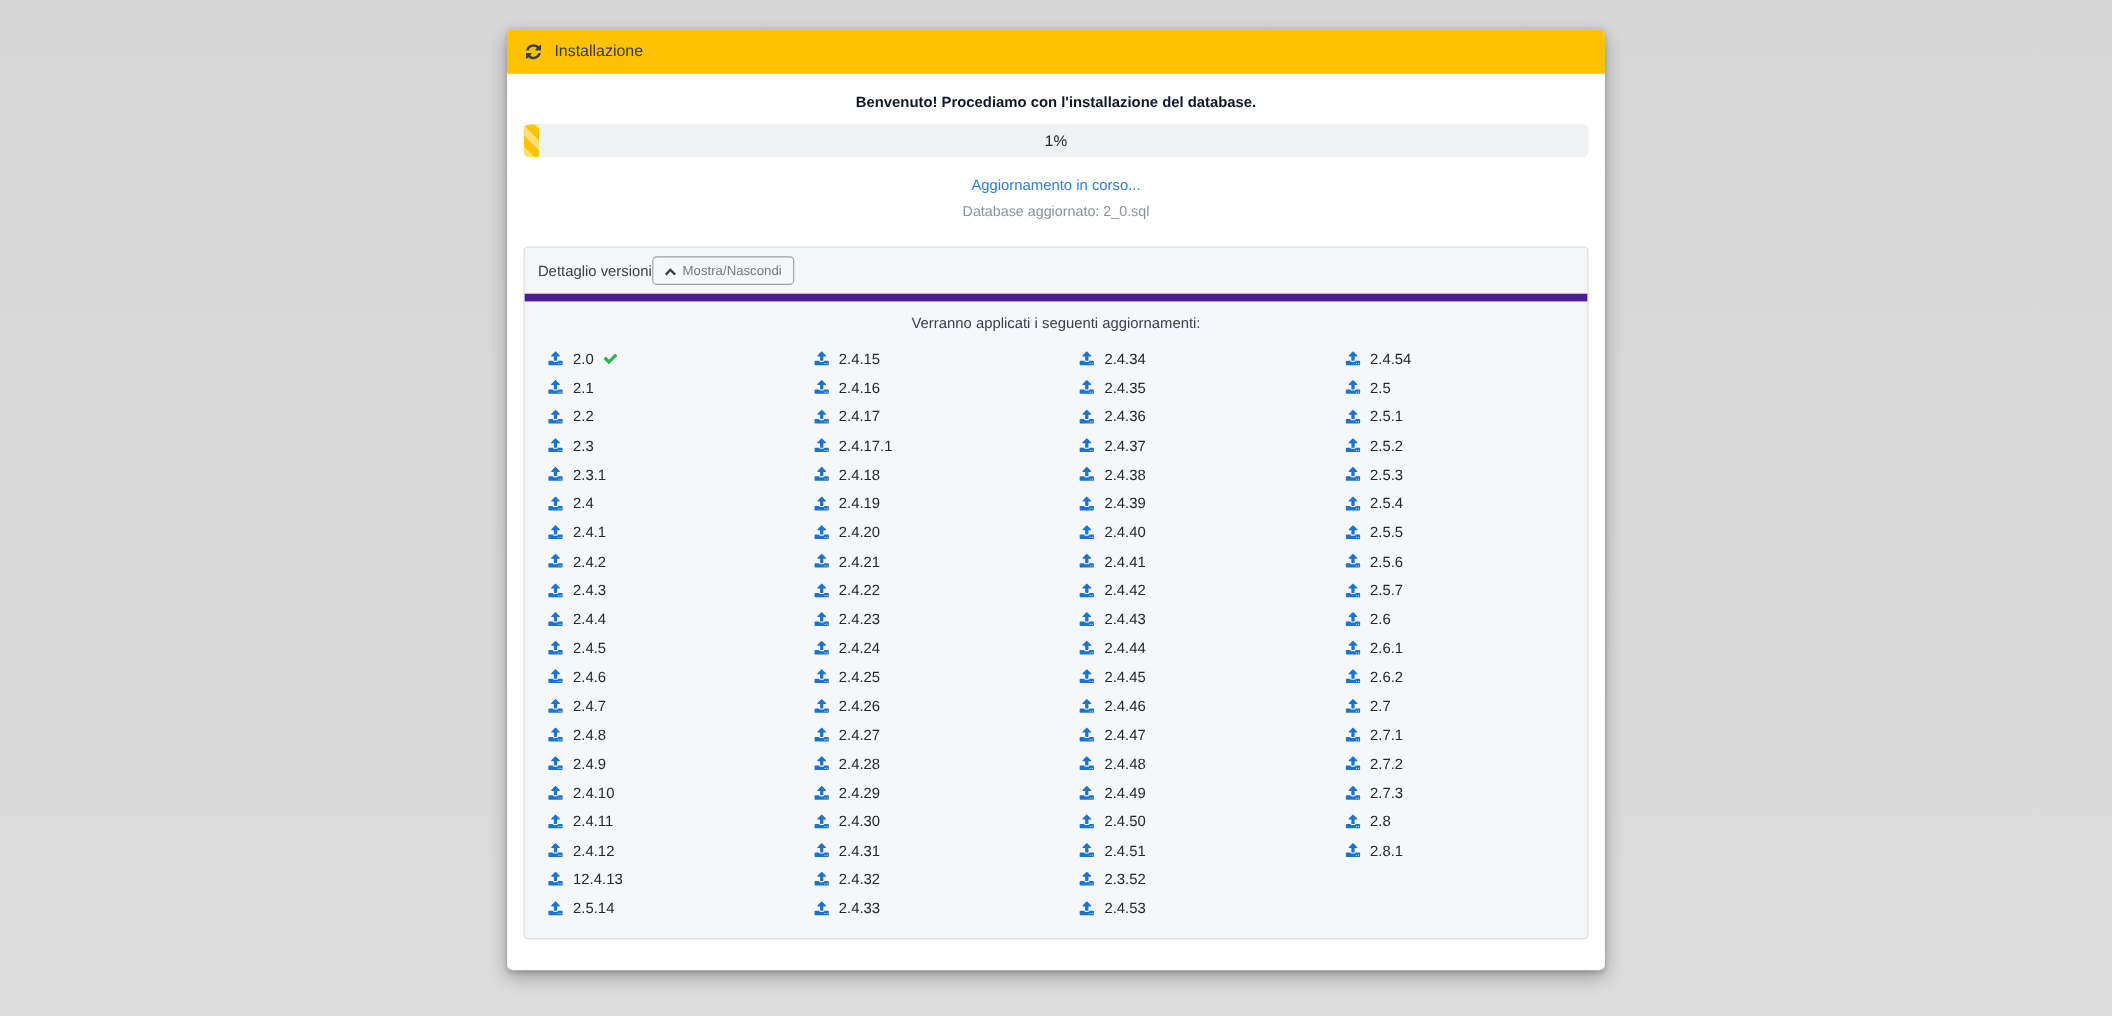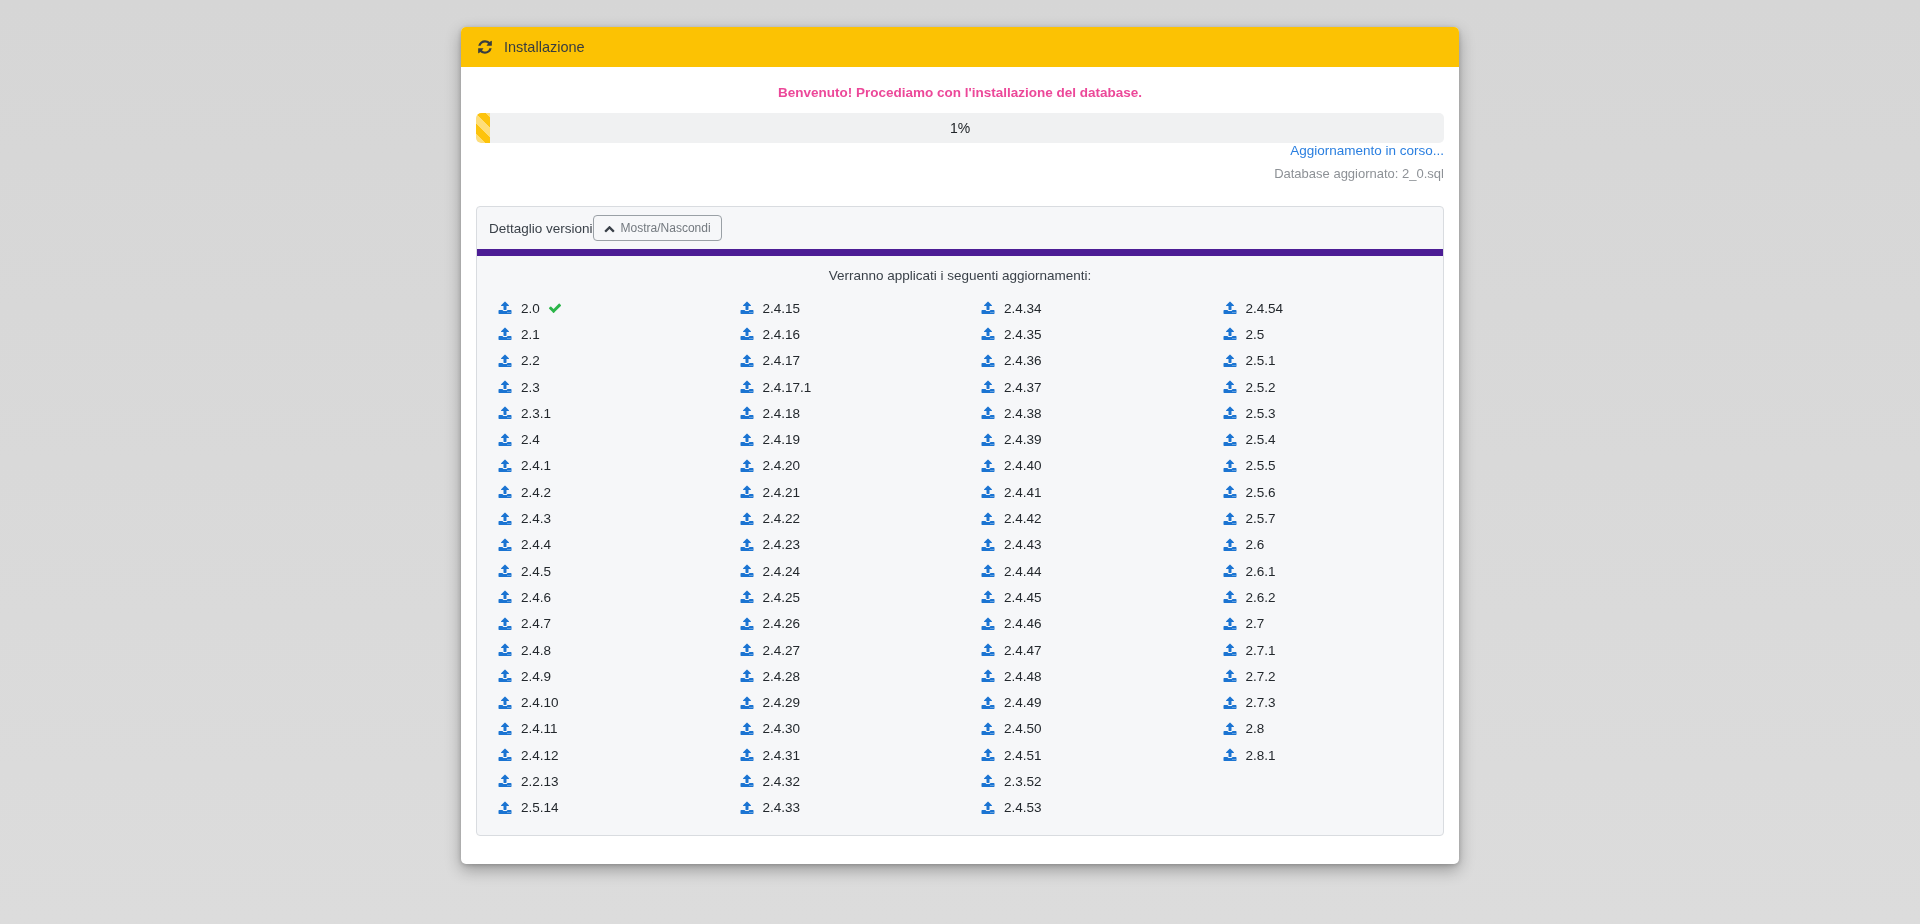--- a/index.html
+++ b/index.html
@@ -31,21 +31,21 @@
     font-size:14.5px;
   }
   .card-header .icon-wrap { width:16px; height:16px; margin-right:11px; display:inline-flex; }
   .card-header svg { width:16px; height:16px; fill:#383d41; }
   .card-body { padding:16px 15px 28px; }
 
   .welcome {
     text-align:center;
     font-weight:bold;
     font-size:13.5px;
-    color:#ec4899;
+    color:#0f172a;
     margin:2px 0 13px;
   }
   .progress {
     position:relative;
     height:30px;
     background:#f0f1f2;
     border-radius:5px;
     overflow:hidden;
   }
   .progress-fill {
@@ -55,27 +55,28 @@
     background-image:repeating-linear-gradient(45deg,
       rgba(255,255,255,.45) 0 7px, rgba(255,255,255,0) 7px 14px);
     border-radius:5px 0 0 5px;
   }
   .progress-label {
     position:absolute; inset:0;
     display:flex; align-items:center; justify-content:center;
     font-size:14px; color:#212529;
   }
   .status-link {
-    text-align:right;
+    margin-top:18px;
+    text-align:center;
     color:#2a7fe0;
     font-size:13.5px;
   }
   .status-detail {
     margin-top:8px;
-    text-align:right;
+    text-align:center;
     color:#8d9196;
     font-size:13px;
   }
 
   .panel {
     margin-top:25px;
     border:1px solid #d9dce0;
     border-radius:4px;
     background:#f6f7f9;
   }
@@ -313,21 +314,21 @@
                   </svg>
                 </span>
                 <span class="v-label">2.4.12</span>
               </div>
               <div class="version-item">
                 <span class="up-icon">
                   <svg viewBox="0 0 1792 1792">
                     <path d="M1344 1472q0-26-19-45t-45-19-45 19-19 45 19 45 45 19 45-19 19-45zm256 0q0-26-19-45t-45-19-45 19-19 45 19 45 45 19 45-19 19-45zm128-224v320q0 40-28 68t-68 28h-1472q-40 0-68-28t-28-68v-320q0-40 28-68t68-28h427q21 56 70.5 92t110.5 36h256q61 0 110.5-36t70.5-92h427q40 0 68 28t28 68zm-325-648q-17 40-59 40h-256v448q0 26-19 45t-45 19h-256q-26 0-45-19t-19-45v-448h-256q-42 0-59-40-17-39 14-69l448-448q18-19 45-19t45 19l448 448q31 30 14 69z"></path>
                   </svg>
                 </span>
-                <span class="v-label">2.2.13</span>
+                <span class="v-label">12.4.13</span>
               </div>
               <div class="version-item">
                 <span class="up-icon">
                   <svg viewBox="0 0 1792 1792">
                     <path d="M1344 1472q0-26-19-45t-45-19-45 19-19 45 19 45 45 19 45-19 19-45zm256 0q0-26-19-45t-45-19-45 19-19 45 19 45 45 19 45-19 19-45zm128-224v320q0 40-28 68t-68 28h-1472q-40 0-68-28t-28-68v-320q0-40 28-68t68-28h427q21 56 70.5 92t110.5 36h256q61 0 110.5-36t70.5-92h427q40 0 68 28t28 68zm-325-648q-17 40-59 40h-256v448q0 26-19 45t-45 19h-256q-26 0-45-19t-19-45v-448h-256q-42 0-59-40-17-39 14-69l448-448q18-19 45-19t45 19l448 448q31 30 14 69z"></path>
                   </svg>
                 </span>
                 <span class="v-label">2.5.14</span>
               </div>
               <div class="version-item">

